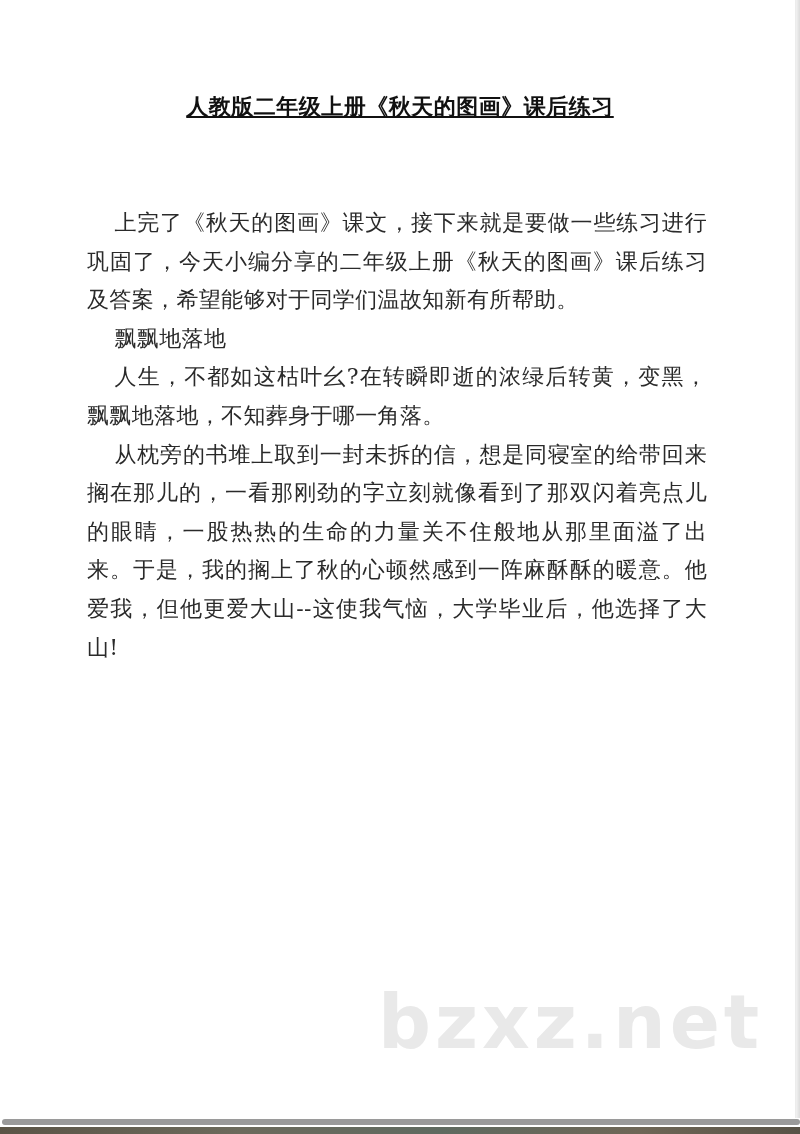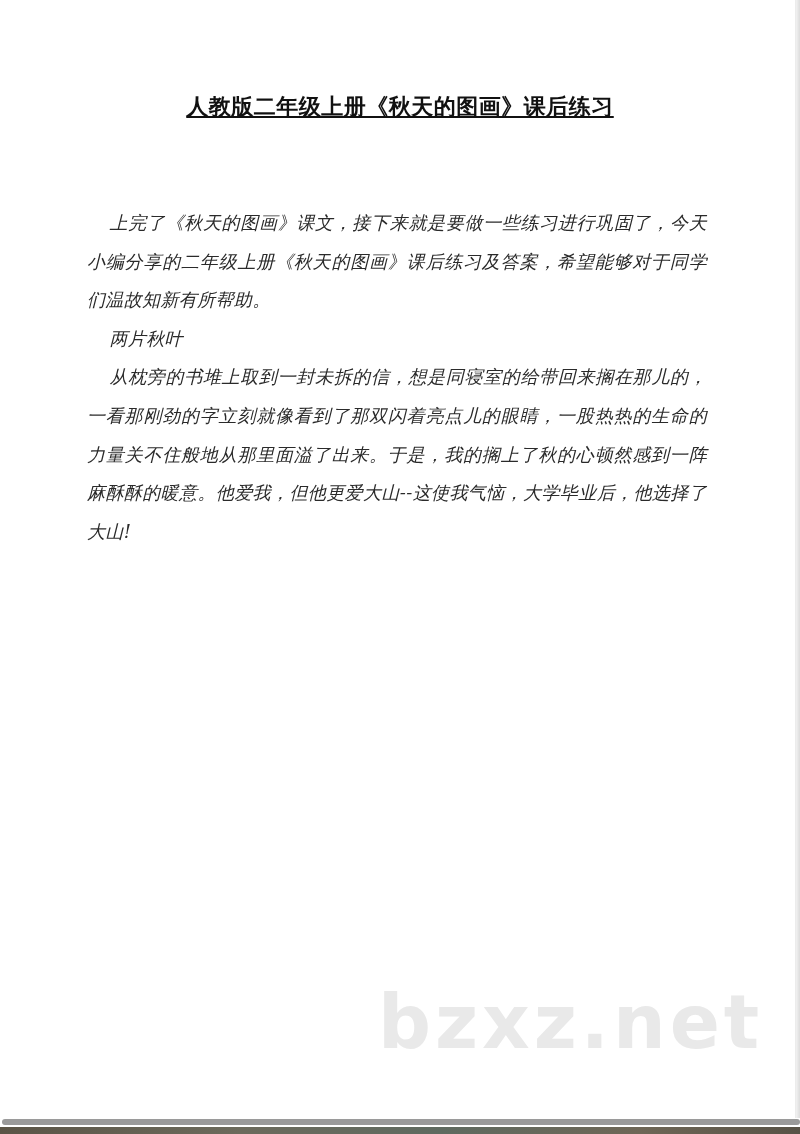--- a/index.html
+++ b/index.html
@@ -43,25 +43,24 @@
       letter-spacing: 0.5px;
       color: #111111;
       margin: 0;
       text-decoration: underline;
     }
     .body-text {
       position: absolute;
       top: 204px;
       left: 87px;
       width: 620px;
-      font-size: 18px;
+      font-size: 22px;
       line-height: 38.6px;
       color: #2a2a2a;
       letter-spacing: 0.35px;
-      font-style: italic;
     }
     .para {
       margin: 0;
       text-indent: 1.25em;
       text-align: justify;
     }
     .para.subheading {
       text-indent: 1.25em;
     }
     .watermark {
@@ -103,21 +102,22 @@
     }
   </style>
 </head>
 <body>
 
 <div class="page">
   <h1 class="doc-title">人教版二年级上册《秋天的图画》课后练习</h1>
 
   <div class="body-text">
     <p class="para">上完了《秋天的图画》课文，接下来就是要做一些练习进行巩固了，今天小编分享的二年级上册《秋天的图画》课后练习及答案，希望能够对于同学们温故知新有所帮助。</p>
-    <p class="para subheading">两片秋叶</p>
+    <p class="para subheading">飘飘地落地</p>
+    <p class="para">人生，不都如这枯叶幺?在转瞬即逝的浓绿后转黄，变黑，飘飘地落地，不知葬身于哪一角落。</p>
     <p class="para">从枕旁的书堆上取到一封未拆的信，想是同寝室的给带回来搁在那儿的，一看那刚劲的字立刻就像看到了那双闪着亮点儿的眼睛，一股热热的生命的力量关不住般地从那里面溢了出来。于是，我的搁上了秋的心顿然感到一阵麻酥酥的暖意。他爱我，但他更爱大山--这使我气恼，大学毕业后，他选择了大山!</p>
   </div>
 
   <div class="watermark">bzxz.net</div>
 </div>
 
 <div class="right-edge"></div>
 
 <div class="h-scrollbar">
   <div class="h-scrollbar-thumb"></div>

